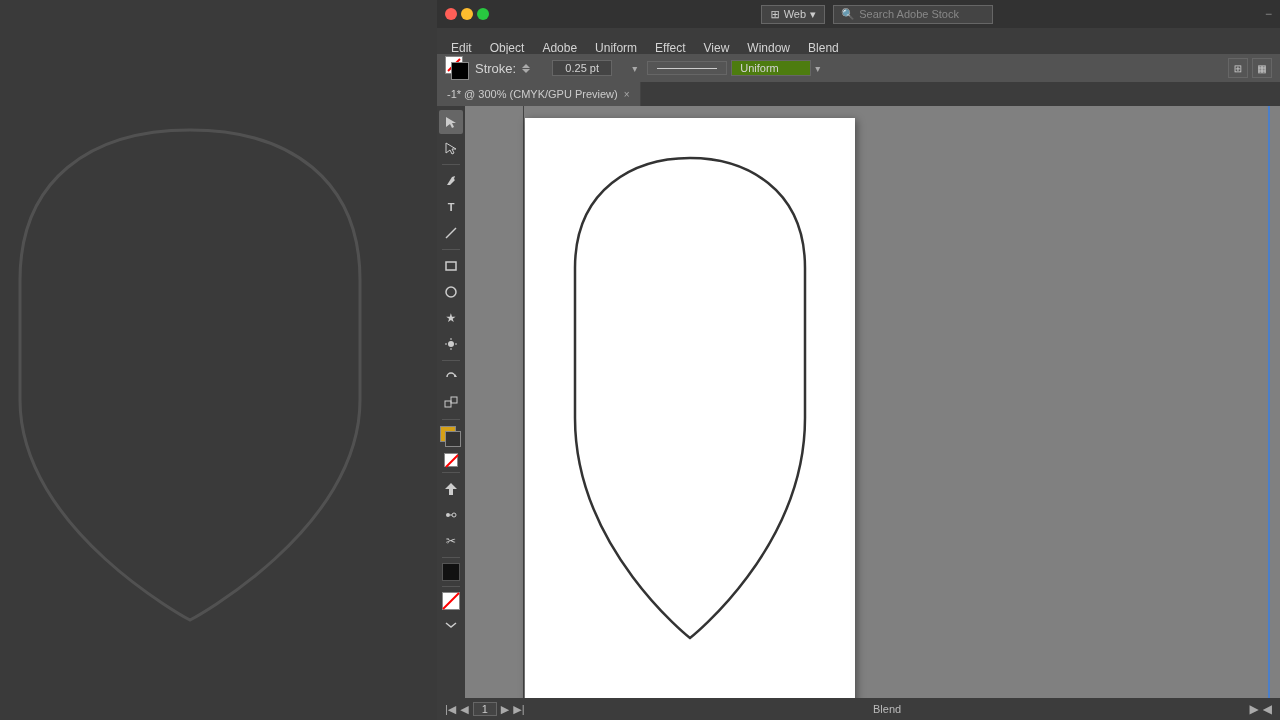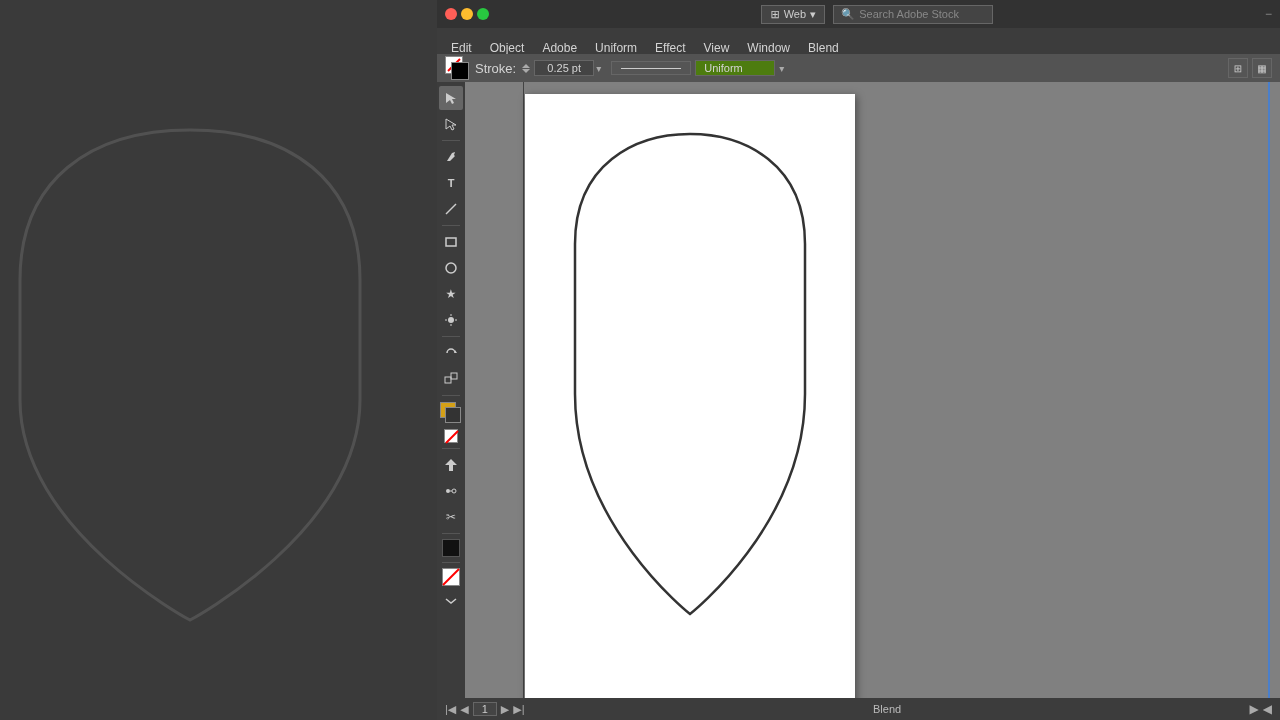--- a/index.html
+++ b/index.html
@@ -307,21 +307,21 @@
 
     <div style="position:relative; width:24px; height:24px;">
       <div style="position:absolute; left:0; top:0; width:18px; height:18px; background:white; border:1px solid #888; display:flex; align-items:center; justify-content:center;">
         <svg width="16" height="16">
           <line x1="2" y1="14" x2="14" y2="2" stroke="red" stroke-width="2"></line>
         </svg>
       </div>
       <div style="position:absolute; left:6px; top:6px; width:18px; height:18px; background:black; border:1px solid #888;"></div>
     </div>
     <span style="color:#d4d4d4; font-size:13px;">Stroke:</span>
-    <div style="display:flex; align-items:center; gap:2px;">
+    <div style="display:flex; align-items:center; gap:20px;">
       <div style="width:10px; display:flex; flex-direction:column; gap:1px;">
         <div style="width:0; height:0; border-left:4px solid transparent; border-right:4px solid transparent; border-bottom:4px solid #aaa;"></div>
         <div style="width:0; height:0; border-left:4px solid transparent; border-right:4px solid transparent; border-top:4px solid #aaa;"></div>
       </div>
       <div class="stroke-value">0.25 pt</div>
       <span style="color:#aaa; font-size:10px;">▾</span>
     </div>
 
     <div style="display:flex; align-items:center; gap:4px; margin-left:4px;">
       <div style="width:80px; height:14px; background:#555; border:1px solid #666; display:flex; align-items:center; justify-content:center;">
@@ -329,20 +329,26 @@
       </div>
       <div class="stroke-uniform">Uniform</div>
       <span style="color:#aaa; font-size:10px;">▾</span>
     </div>
     <div style="margin-left:auto; display:flex; gap:4px;">
       <div class="icon-btn">⊞</div>
       <div class="icon-btn">▦</div>
     </div>
   </div>
 
+  <div class="doc-tabs">
+    <div class="doc-tab">
+      <span>-1* @ 300% (CMYK/GPU Preview)</span>
+      <span class="doc-tab-close">×</span>
+    </div>
+  </div>
 
   <div class="content-area">
 
     <div class="left-toolbar">
 
       <div class="tool-btn active" title="Selection Tool">
         <svg width="14" height="14">
           <path d="M2,2 L2,12 L6,9 L8,13 L10,12 L8,8 L12,8 Z" fill="#ccc"></path>
         </svg>
       </div>

